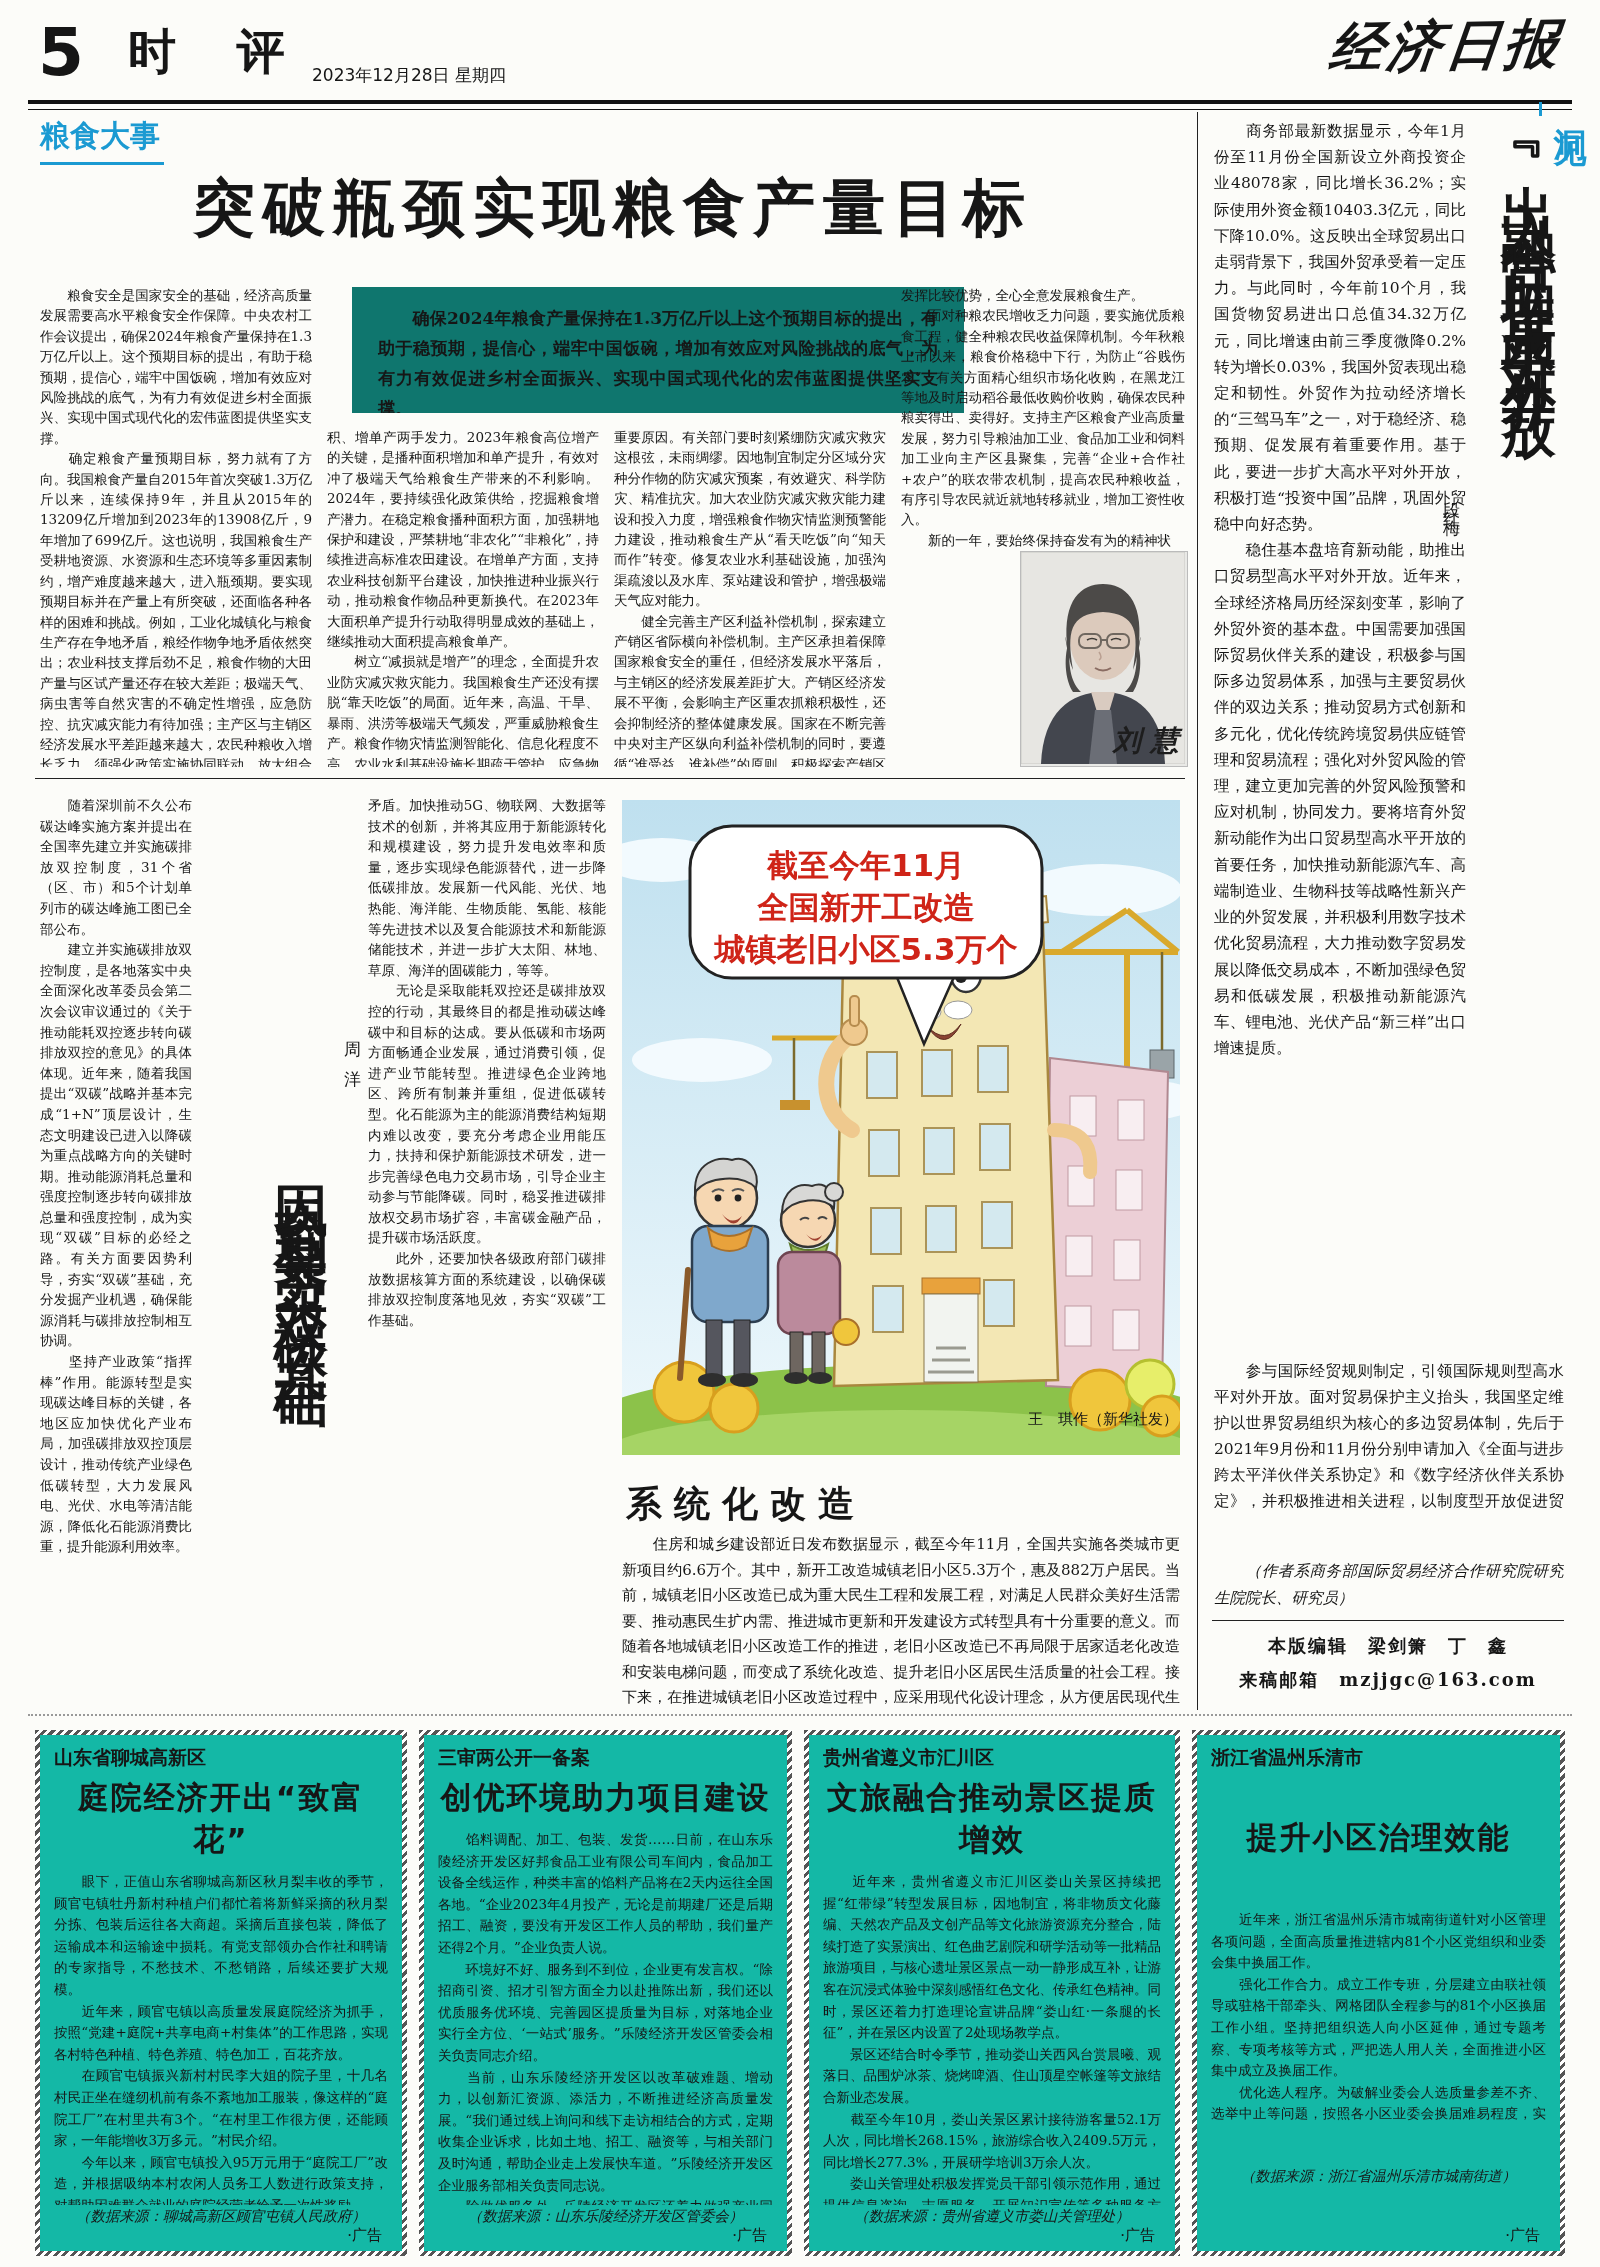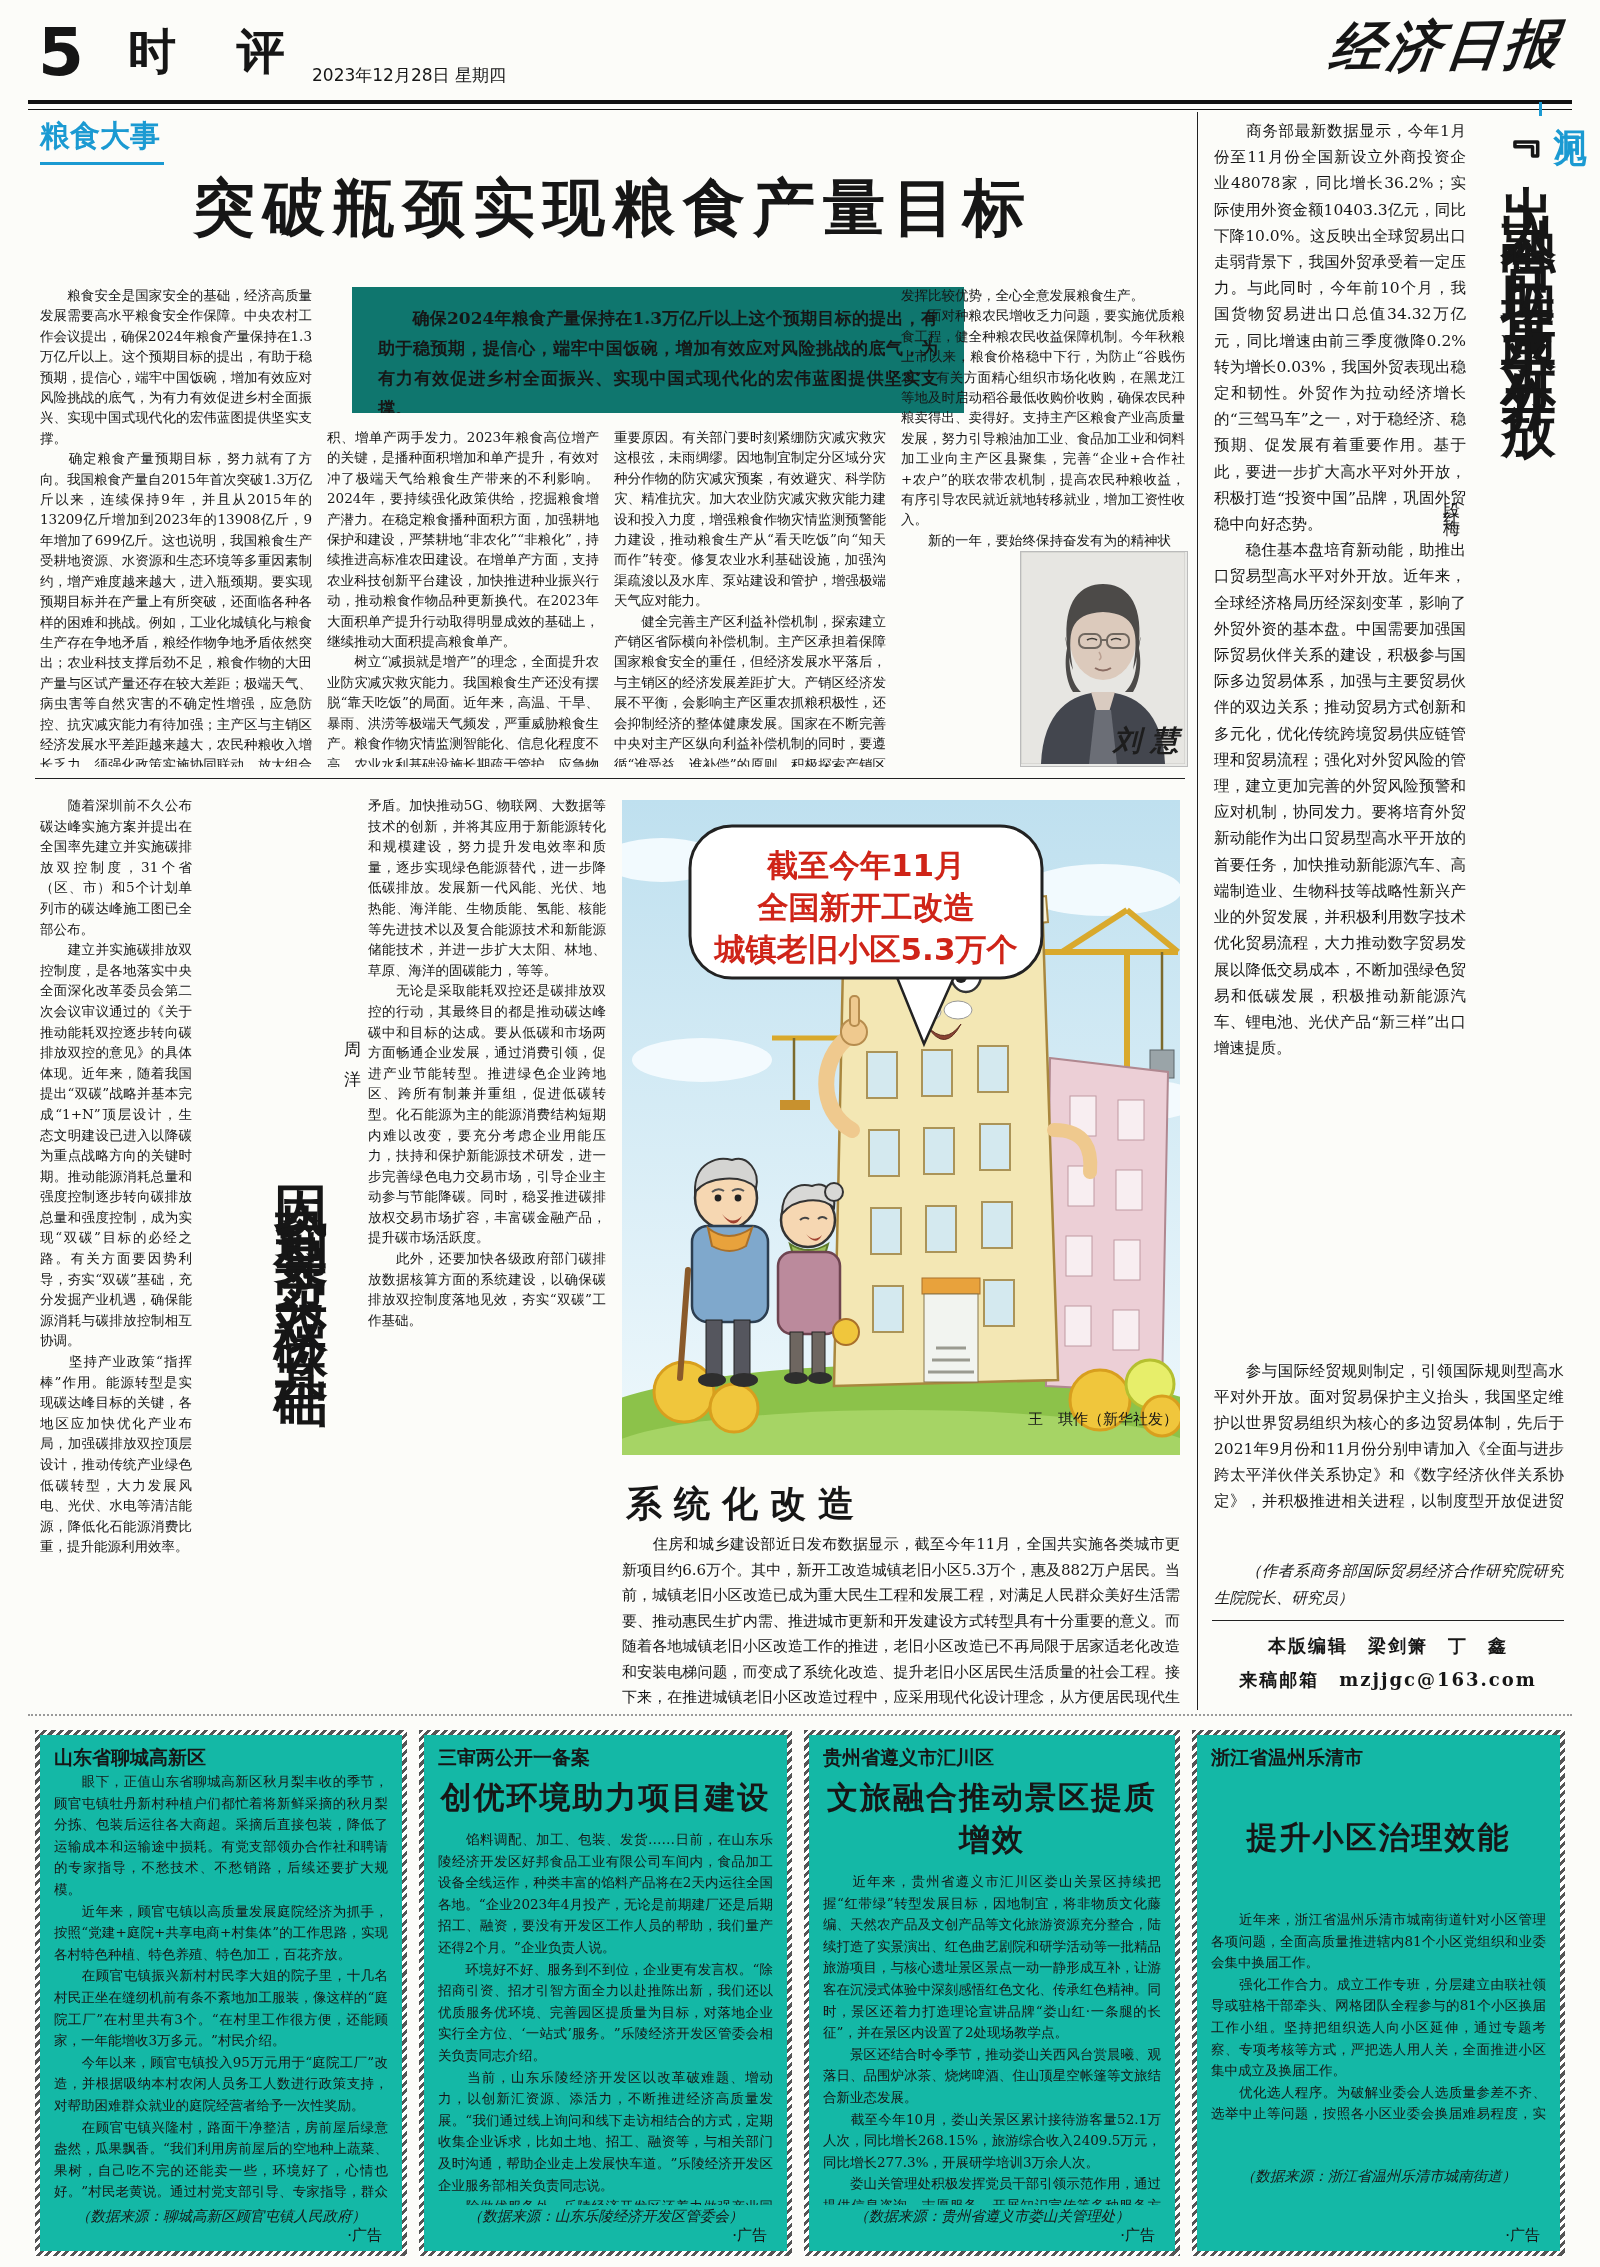--- a/index.html
+++ b/index.html
@@ -264,20 +264,21 @@
   <div class="abs insight-body2 body-text">　　参与国际经贸规则制定，引领国际规则型高水平对外开放。面对贸易保护主义抬头，我国坚定维护以世界贸易组织为核心的多边贸易体制，先后于2021年9月份和11月份分别申请加入《全面与进步跨太平洋伙伴关系协定》和《数字经济伙伴关系协定》，并积极推进相关进程，以制度型开放促进贸易投资自由化便利化，推动形成更大范围、更宽领域、更深层次的对外开放新格局。</div>
   <div class="abs insight-attr">　　（作者系商务部国际贸易经济合作研究院研究生院院长、研究员）</div>
   <div class="abs editor-rule"></div>
   <div class="abs editor-line" style="top:1634px;">本版编辑　梁剑箫　丁　鑫</div>
   <div class="abs editor-line" style="top:1668px;">来稿邮箱　mzjjgc@163.com</div>
 
   <div class="abs dotted-sep"></div>
 
   <div class="abs adbox" style="left:35px;width:372px;">
     <div class="region">山东省聊城高新区</div>
+    <div class="bheadline">庭院经济开出“致富花”</div>
     <div class="bbody">　　眼下，正值山东省聊城高新区秋月梨丰收的季节，顾官屯镇牡丹新村种植户们都忙着将新鲜采摘的秋月梨分拣、包装后运往各大商超。采摘后直接包装，降低了运输成本和运输途中损耗。有党支部领办合作社和聘请的专家指导，不愁技术、不愁销路，后续还要扩大规模。
 　　近年来，顾官屯镇以高质量发展庭院经济为抓手，按照“党建+庭院+共享电商+村集体”的工作思路，实现各村特色种植、特色养殖、特色加工，百花齐放。
 　　在顾官屯镇振兴新村村民李大姐的院子里，十几名村民正坐在缝纫机前有条不紊地加工服装，像这样的“庭院工厂”在村里共有3个。“在村里工作很方便，还能顾家，一年能增收3万多元。”村民介绍。
 　　今年以来，顾官屯镇投入95万元用于“庭院工厂”改造，并根据吸纳本村农闲人员务工人数进行政策支持，对帮助困难群众就业的庭院经营者给予一次性奖励。
 　　在顾官屯镇兴隆村，路面干净整洁，房前屋后绿意盎然，瓜果飘香。“我们利用房前屋后的空地种上蔬菜、果树，自己吃不完的还能卖一些，环境好了，心情也好。”村民老黄说。通过村党支部引导、专家指导，群众自主发挥，把小庭院做成小菜园、小果园、小花园。为了更加美观，村里还统一设置了栅栏。
 　　利用周围农作物、果树等充足的花粉蜜源，顾官屯镇魏庄村高大姐养蜜蜂尝到了甜头。把蜂箱搭好，平时也不用管，到了采收的时期，摘下来滤出蜂蜜就能卖钱，2022年，高大姐仅靠卖蜂蜜就收入颇丰。“今年我入了村联合社，给蜂蜜设计了包装，还免费手把手教我如何直播，为我拓宽销售渠道，今年要继续扩大规模。”高大姐说。</div>
     <div class="bsource">（数据来源：聊城高新区顾官屯镇人民政府）</div>
     <div class="bad">·广告</div>
   </div>
 

